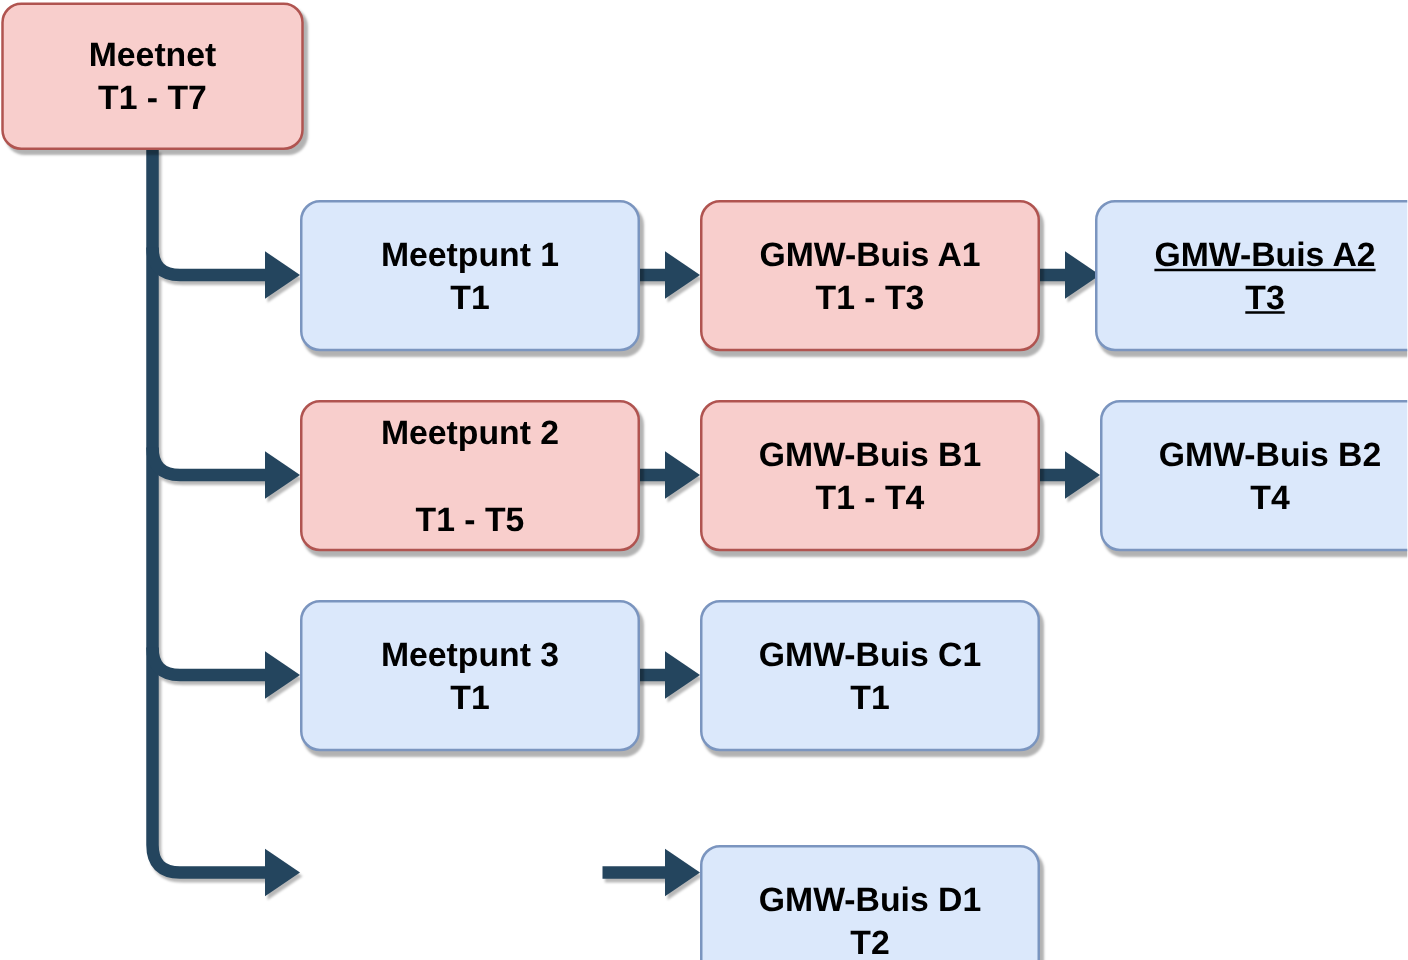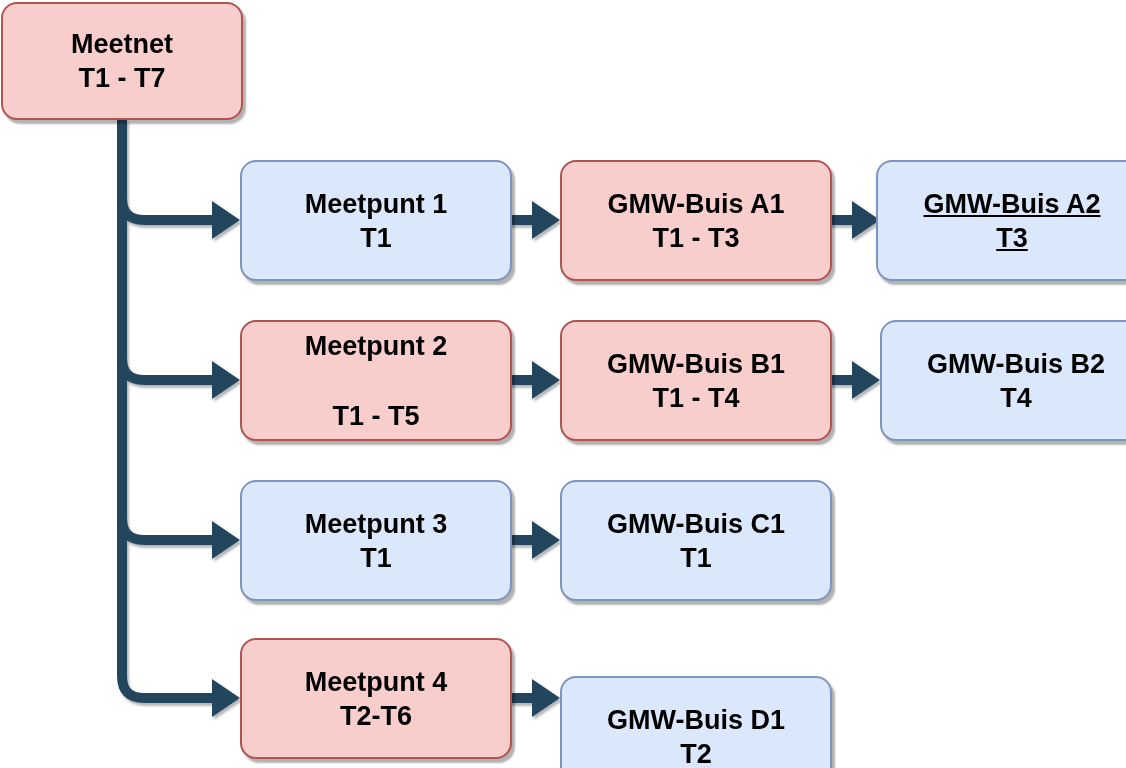--- a/index.html
+++ b/index.html
@@ -129,22 +129,18 @@
 
   <div class="node" style="left:240px; top:480px;" data-color="blue">
     <div class="line">Meetpunt 3</div>
     <div class="line">T1</div>
   </div>
   <div class="node" style="left:560px; top:480px;" data-color="blue">
     <div class="line">GMW-Buis C1</div>
     <div class="line">T1</div>
   </div>
 
-  <div class="node" style="left:240px; top:638px;" data-color="red">
-    <div class="line">Meetpunt 4</div>
-    <div class="line">T2-T6</div>
-  </div>
   <div class="node" style="left:560px; top:676px;" data-color="blue">
     <div class="line">GMW-Buis D1</div>
     <div class="line">T2</div>
   </div>
 
 </div>
 
 </body></html>

